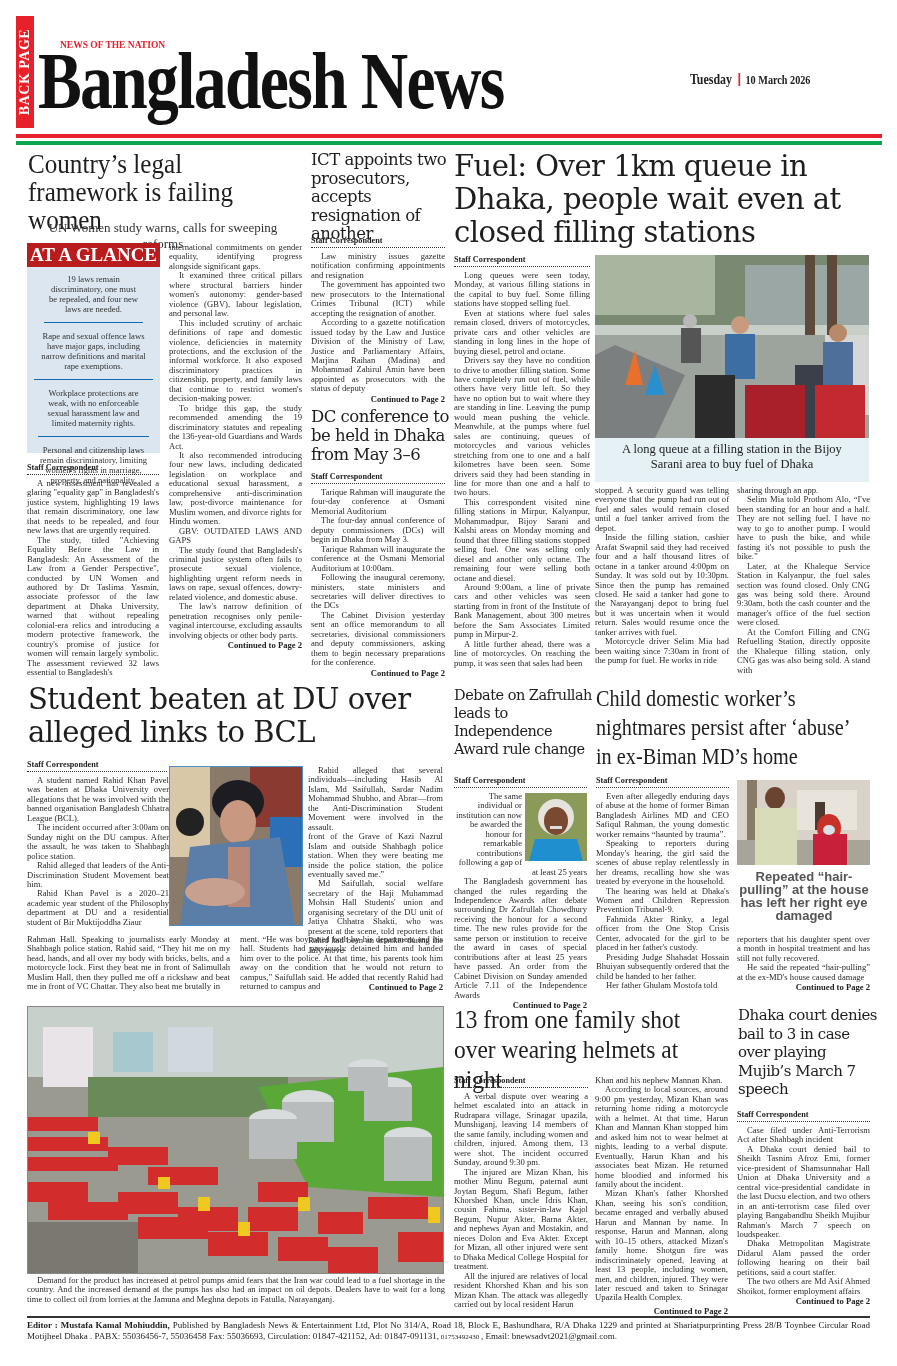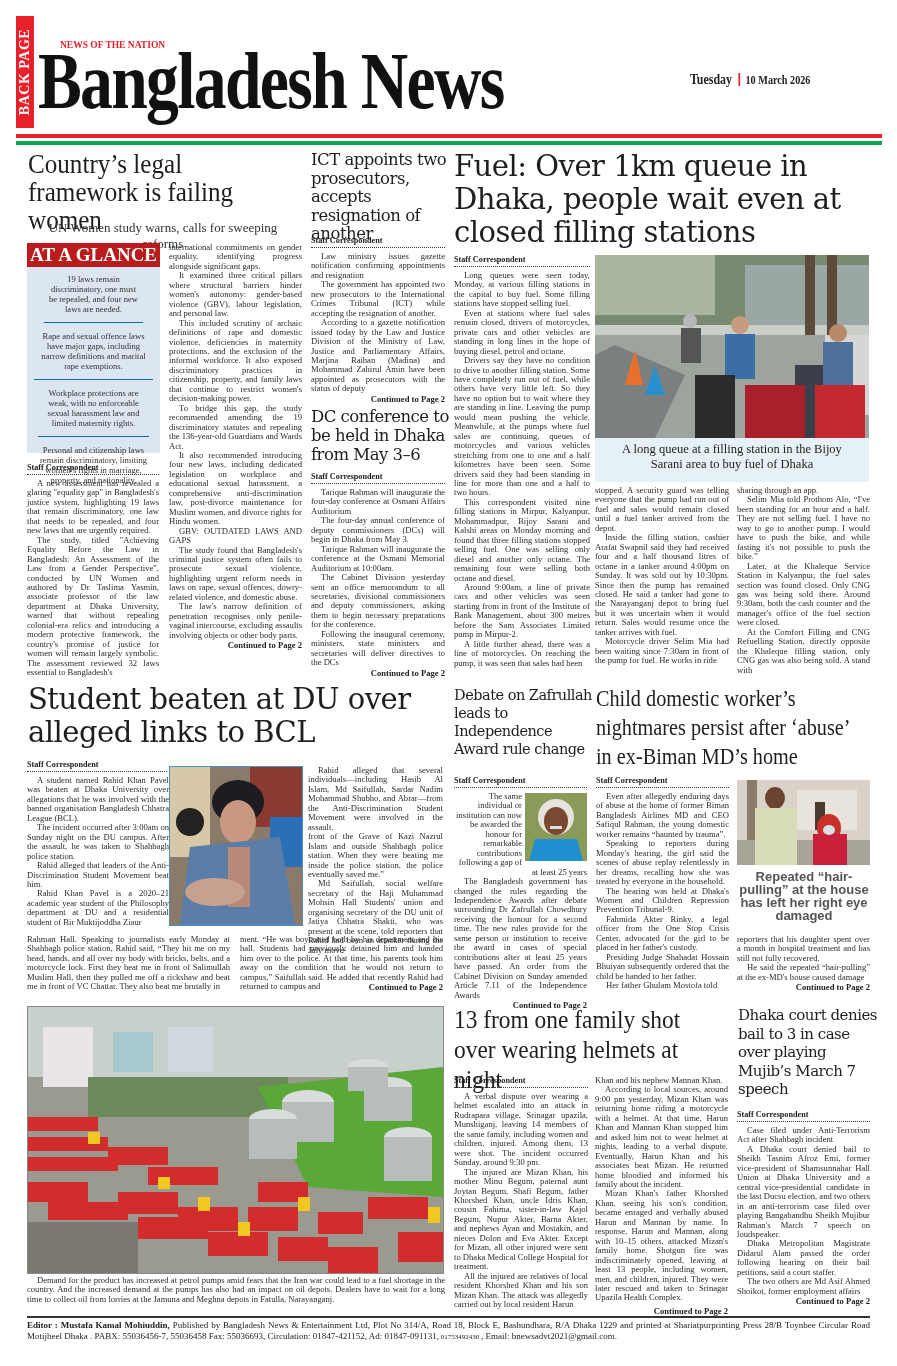--- a/index.html
+++ b/index.html
@@ -84,25 +84,25 @@
     <p>The government has appointed two new prosecutors to the International Crimes Tribunal (ICT) while accepting the resignation of another.</p>
     <p>According to a gazette notification issued today by the Law and Justice Division of the Ministry of Law, Justice and Parliamentary Affairs, Marjina Raihan (Madina) and Mohammad Zahirul Amin have been appointed as prosecutors with the status of deputy</p>
   </div>
   <div class="cont">Continued to Page 2</div>
 </div>
 
 <div class="abs headline" style="left:311px; top:407px; width:140px; font-size:16.5px; line-height:19px;">DC conference to be held in Dhaka from May 3–6</div>
 <div class="abs" style="left:311px; top:472px; width:134px;">
   <div class="byline">Staff Correspondent</div>
   <div class="body-text">
-    <p>Tarique Rahman will inaugurate the four-day conference at Osmani Affairs Auditorium</p>
+    <p>Tarique Rahman will inaugurate the four-day conference at Osmani Memorial Auditorium</p>
     <p>The four-day annual conference of deputy commissioners (DCs) will begin in Dhaka from May 3.</p>
     <p>Tarique Rahman will inaugurate the conference at the Osmani Memorial Auditorium at 10:00am.</p>
+    <p>Following the inaugural ceremony, ministers, state ministers and secretaries will deliver directives to the DCs</p>
     <p>The Cabinet Division yesterday sent an office memorandum to all secretaries, divisional commissioners and deputy commissioners, asking them to begin necessary preparations for the conference.</p>
-    <p>Following the inaugural ceremony, ministers, state ministers and secretaries will deliver directives to the DCs</p>
   </div>
   <div class="cont">Continued to Page 2</div>
 </div>
 
 <div class="abs headline" style="left:454px; top:150px; width:420px; font-size:29px; line-height:33px;">Fuel: Over 1km queue in Dhaka, people wait even at closed filling stations</div>
 <div class="abs" style="left:454px; top:255px; width:136px;">
   <div class="byline">Staff Correspondent</div>
   <div class="body-text">
     <p>Long queues were seen today, Monday, at various filling stations in the capital to buy fuel. Some filling stations have stopped selling fuel.</p>
     <p>Even at stations where fuel sales remain closed, drivers of motorcycles, private cars and other vehicles are standing in long lines in the hope of buying diesel, petrol and octane.</p>

